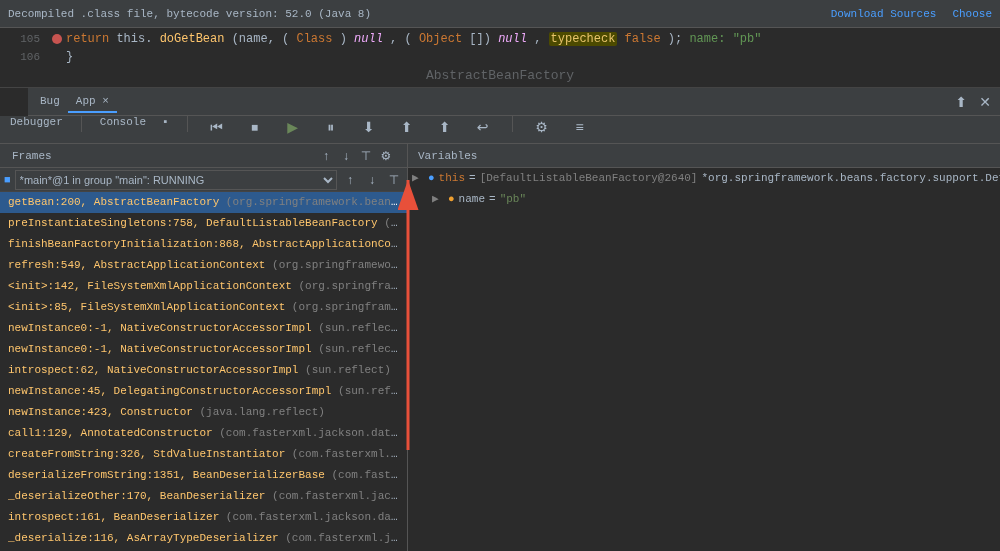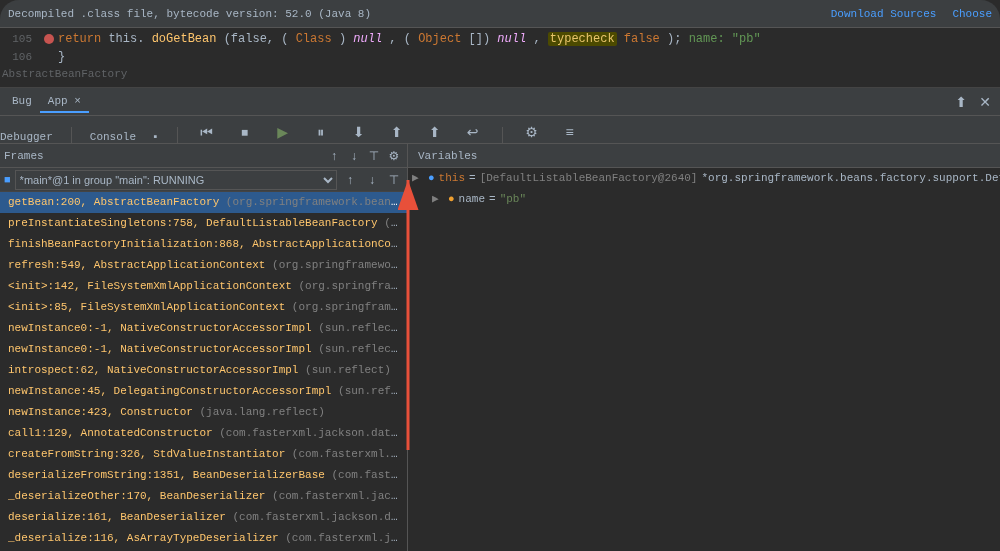--- a/index.html
+++ b/index.html
@@ -15,21 +15,21 @@
       height: 28px;
       font-size: 11px;
       color: #a9b7c6;
     }
     .top-bar .download-sources { color: #4a9eff; cursor: pointer; margin-right: 16px; }
     .top-bar .choose-btn { color: #4a9eff; cursor: pointer; }
 
     
     .code-area {
       background: #2b2b2b;
-      padding: 2px 0;
+      padding: 2px 8px;
       height: 60px;
       border-bottom: 1px solid #444;
       overflow: hidden;
     }
     .code-line {
       display: flex;
       align-items: center;
       height: 18px;
       padding: 0 4px;
     }
@@ -51,50 +51,52 @@
     }
     .kw-return { color: #cc7832; }
     .method-call { color: #ffc66d; }
     .kw-class { color: #cc7832; }
     .kw-null { color: #f0abfc; font-style: italic; }
     .kw-false { color: #cc7832; }
     .comment-green { color: #629755; }
     .type-highlight { background: #4c4a00; color: #e8c46a; padding: 0 2px; border-radius: 2px; }
 
     .center-label {
+      text-align: center;
       color: #606366;
-      font-size: 11px;
+      font-size: 13px;
       padding: 2px;
     }
 
     
     .debug-tabs {
       background: #3c3f41;
       border-bottom: 1px solid #555;
       display: flex;
       align-items: center;
       height: 28px;
       padding: 8px 4px;
+      margin-left: 28px;
     }
     .debug-tab {
       padding: 4px 8px;
       font-size: 11px;
       color: #a9b7c6;
       cursor: pointer;
       border-bottom: 2px solid transparent;
     }
     .debug-tab.active { color: #a9b7c6; border-bottom: 2px solid #4a9eff; }
 
     .toolbar {
       background: #3c3f41;
       border-bottom: 1px solid #555;
       display: flex;
-      align-items: flex-end;
+      align-items: flex-start;
       height: 28px;
-      padding: 0 0;
+      padding: 0 10px;
       gap: 16px;
     }
     .tb-btn {
       width: 22px; height: 22px;
       background: transparent;
       border: none;
       cursor: pointer;
       color: #a9b7c6;
       font-size: 14px;
       display: flex; align-items: center; justify-content: center;
@@ -154,21 +156,21 @@
     .var-eq { color: #a9b7c6; margin: 0 4px; }
     .var-value { color: #a9b7c6; }
     .var-string { color: #6a8759; }
 
     .frames-header-row {
       display: flex;
       align-items: center;
       border-bottom: 1px solid #555;
       background: #3c3f41;
       height: 24px;
-      padding: 0 4px;
+      padding: 0 12px;
       gap: 4px;
     }
     .frames-title { font-size: 11px; color: #a9b7c6; margin-right: 4px; }
     .frames-actions { display: flex; gap: 2px; margin-left: auto; }
     .f-btn {
       background: transparent;
       border: none;
       color: #a9b7c6;
       font-size: 12px;
       cursor: pointer;
@@ -205,37 +207,37 @@
       flex: 1;
       height: 20px;
       cursor: pointer;
     }
 
     .frames-scroll { overflow-y: auto; flex: 1; }
   </style>
 </head>
 <body>
 
-<div style="position:relative; width:1000px; height:551px; overflow:hidden;border-radius:19px;">
+<div style="position:relative; width:1000px; height:551px; overflow:hidden;">
 
   <div class="top-bar">
     <span>Decompiled .class file, bytecode version: 52.0 (Java 8)</span>
     <span class="download-sources" style="margin-left:auto;">Download Sources</span>
     <span class="choose-btn">Choose</span>
   </div>
 
   <div class="code-area">
     <div class="code-line">
       <span class="line-num">105</span>
       <span class="breakpoint-dot"></span>
       <span style="font-size:12px;">
         <span class="kw-return">return</span>
         <span> this.</span>
         <span class="method-call">doGetBean</span>
-        <span>(false, (</span>
+        <span>(name, (</span>
         <span class="kw-class">Class</span>
         <span>)</span>
         <span class="kw-null">null</span>
         <span>, (</span>
         <span class="kw-class">Object</span>
         <span>[])</span>
         <span class="kw-null">null</span>
         <span>, </span>
         <span class="type-highlight">typecheck</span>
         <span> </span>
@@ -312,21 +314,21 @@
           <div class="frame-item"><span class="frame-method">&lt;init&gt;:85, FileSystemXmlApplicationContext</span><span class="frame-pkg"> (org.springframework.context.support)</span></div>
           <div class="frame-item"><span class="frame-method">newInstance0:-1, NativeConstructorAccessorImpl</span><span class="frame-pkg"> (sun.reflect)</span></div>
           <div class="frame-item"><span class="frame-method">newInstance0:-1, NativeConstructorAccessorImpl</span><span class="frame-pkg"> (sun.reflect)</span></div>
           <div class="frame-item"><span class="frame-method">introspect:62, NativeConstructorAccessorImpl</span><span class="frame-pkg"> (sun.reflect)</span></div>
           <div class="frame-item"><span class="frame-method">newInstance:45, DelegatingConstructorAccessorImpl</span><span class="frame-pkg"> (sun.reflect)</span></div>
           <div class="frame-item"><span class="frame-method">newInstance:423, Constructor</span><span class="frame-pkg"> (java.lang.reflect)</span></div>
           <div class="frame-item"><span class="frame-method">call1:129, AnnotatedConstructor</span><span class="frame-pkg"> (com.fasterxml.jackson.databind.introspect)</span></div>
           <div class="frame-item"><span class="frame-method">createFromString:326, StdValueInstantiator</span><span class="frame-pkg"> (com.fasterxml.jackson.databind.deser.std)</span></div>
           <div class="frame-item"><span class="frame-method">deserializeFromString:1351, BeanDeserializerBase</span><span class="frame-pkg"> (com.fasterxml.jackson.databind.des)</span></div>
           <div class="frame-item"><span class="frame-method">_deserializeOther:170, BeanDeserializer</span><span class="frame-pkg"> (com.fasterxml.jackson.databind.deser)</span></div>
-          <div class="frame-item"><span class="frame-method">deserialize:161, BeanDeserializer</span><span class="frame-pkg"> (com.fasterxml.jackson.databind.deser)</span></div>
+          <div class="frame-item"><span class="frame-method">introspect:161, BeanDeserializer</span><span class="frame-pkg"> (com.fasterxml.jackson.databind.deser)</span></div>
           <div class="frame-item"><span class="frame-method">_deserialize:116, AsArrayTypeDeserializer</span><span class="frame-pkg"> (com.fasterxml.jackson.databind.jsontype.imp)</span></div>
           <div class="frame-item"></div>
         </div>
     </div>
 
     <div class="variables-panel">
       <div class="var-header-row">
         <span class="var-title">Variables</span>
 
       </div>

